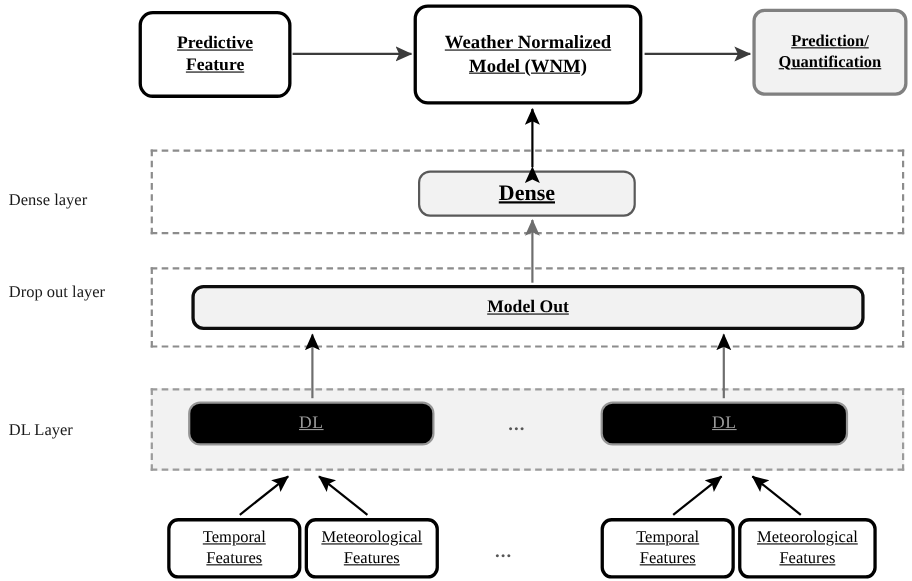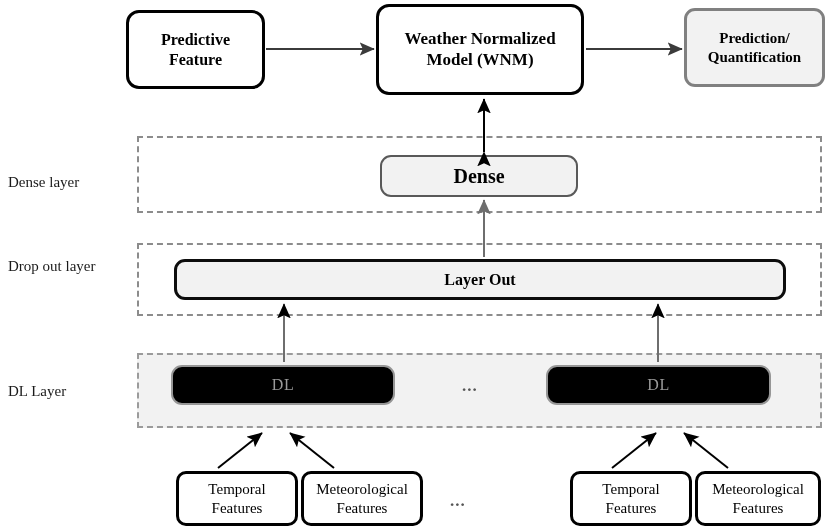--- a/index.html
+++ b/index.html
@@ -17,20 +17,21 @@
   }
 
   .box {
     position: absolute;
     box-sizing: border-box;
     display: flex;
     align-items: center;
     justify-content: center;
     text-align: center;
     line-height: 1.22;
+    text-decoration: underline;
   }
 
   
   .box-hard {
     background: #ffffff;
     border: 3px solid #000000;
     border-radius: 13px;
     font-weight: bold;
     color: #000000;
   }
@@ -66,21 +67,20 @@
     letter-spacing: 0.5px;
   }
 
   
   .box-feat {
     background: #ffffff;
     border: 3px solid #000000;
     border-radius: 10px;
     font-weight: normal;
     color: #000000;
-    margin-left: 24px;
   }
 
   
   .layer-band {
     position: absolute;
     box-sizing: border-box;
     border: 2px dashed #8c8c8c;
     background: transparent;
   }
   .layer-band.filled {
@@ -147,21 +147,21 @@
       <span>Prediction/</span><br>
       <span>Quantification</span>
     </span>
   </div>
 
   <div class="box box-dense" style="left:380px; top:155px; width:198px; height:42px; font-size:20px;">
     <span>Dense</span>
   </div>
 
   <div class="box box-dropout" style="left:174px; top:259px; width:612px; height:41px; font-size:16px;">
-    <span>Layer Out</span>
+    <span>Model Out</span>
   </div>
 
   <div class="box box-dl" style="left:171px; top:365px; width:224px; height:40px; font-size:16px;">
     <span>DL</span>
   </div>
 
   <div class="ellipsis" style="left:462px; top:376px;">...</div>
 
   <div class="box box-dl" style="left:546px; top:365px; width:225px; height:40px; font-size:16px;">
     <span>DL</span>

